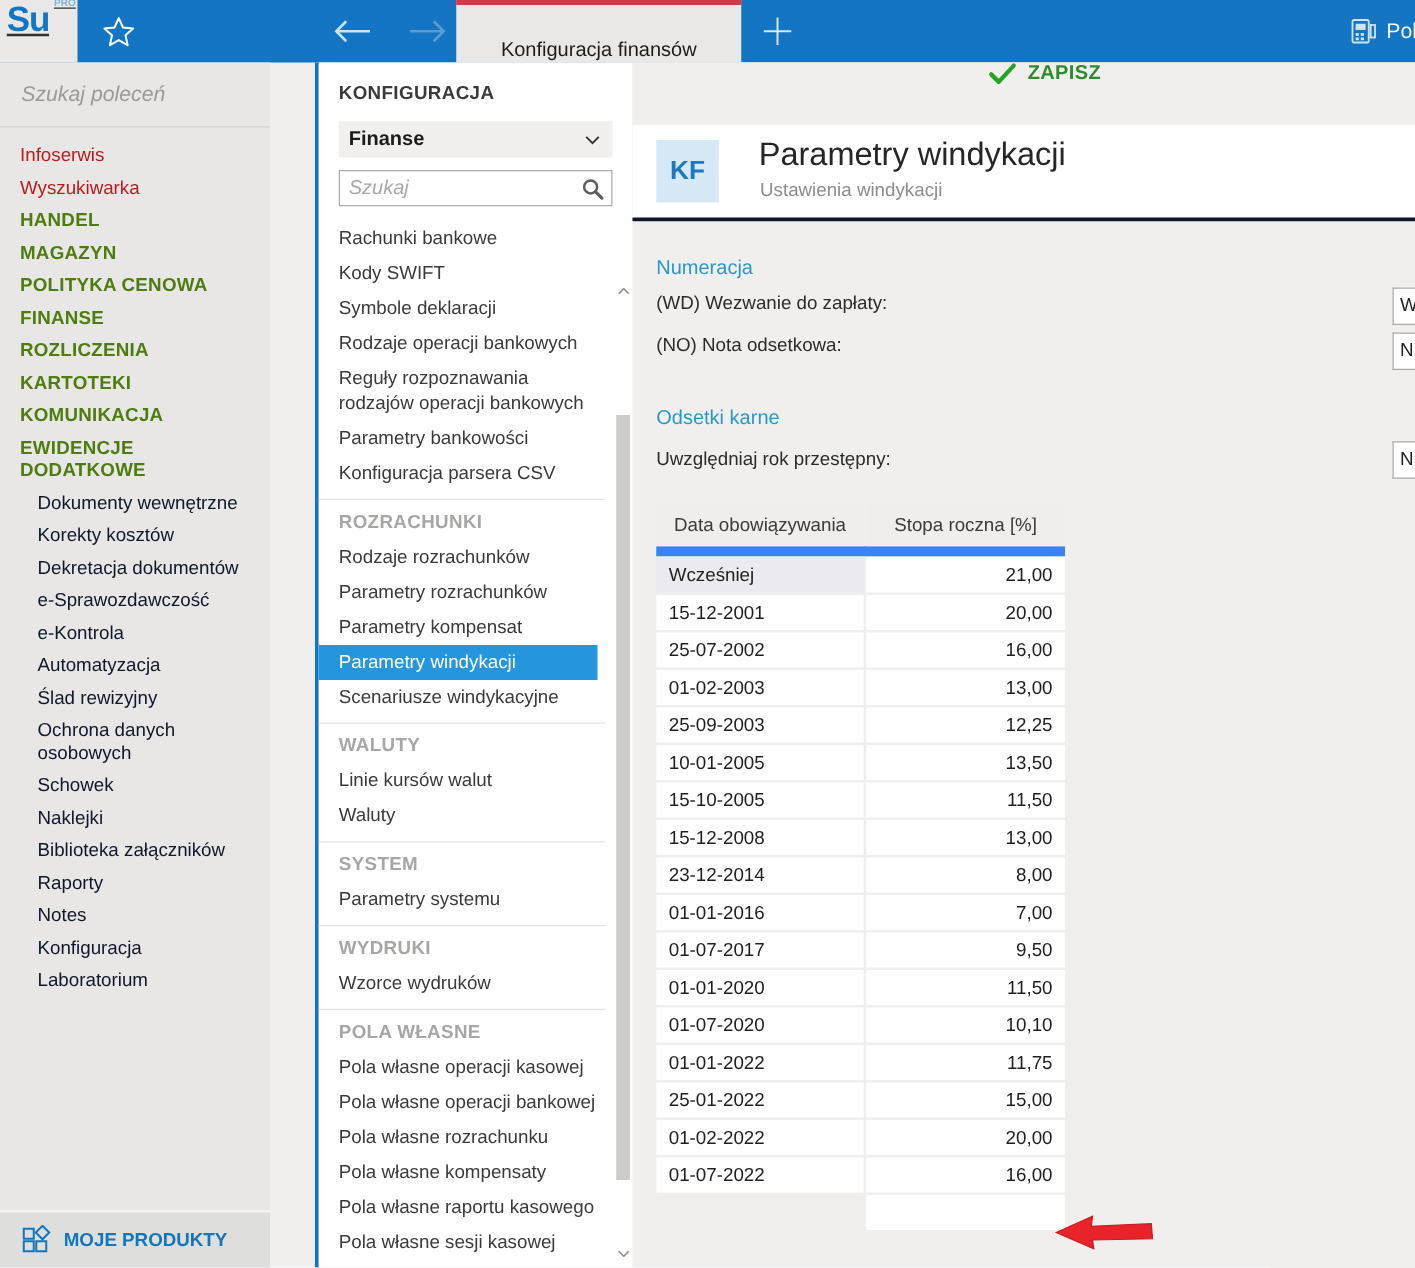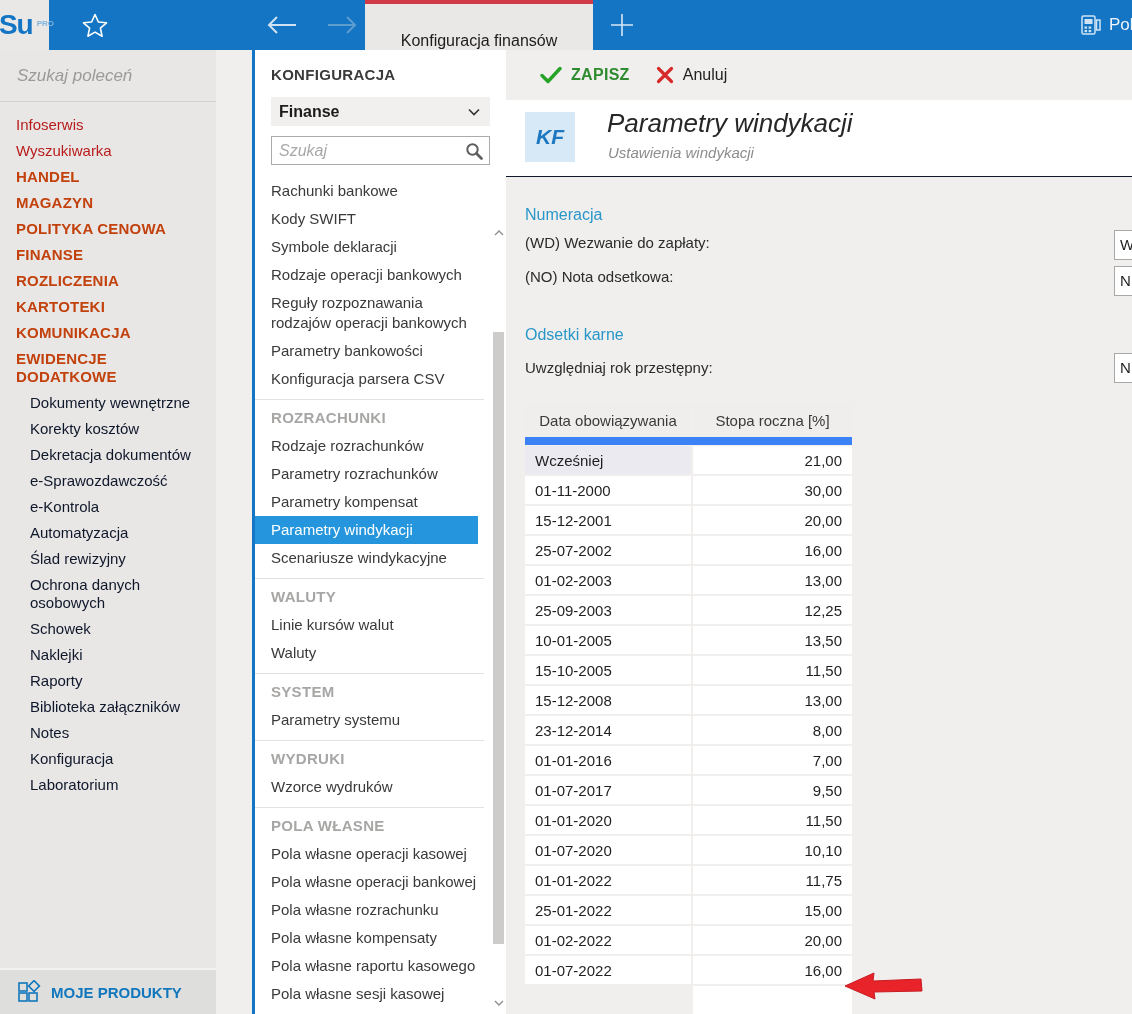--- a/index.html
+++ b/index.html
@@ -2,22 +2,22 @@
 <html><head>
 <meta charset="utf-8">
 <style>
   * { margin:0; padding:0; box-sizing:border-box; }
   html,body { width:1132px; height:1014px; overflow:hidden;
     font-family:"Liberation Sans","DejaVu Sans",sans-serif; font-size:15px; color:#2e2e2e; }
   .stage { position:relative; width:1132px; height:1014px; background:#f0efee; }
 
   
   .topbar { position:absolute; top:0; left:0; width:1132px; height:50px; background:#1375c4; }
-  .logo { position:absolute; left:0; top:0; width:49px; height:50px; background:#e9e8e7;
-    display:flex; align-items:center; justify-content:center; }
+  .logo { position:absolute; left:0; top:0; width:62px; height:50px; background:#e9e8e7;
+    display:flex; align-items:flex-start; justify-content:center;text-decoration:underline; }
   .logo-text { color:#1375c4; font-weight:bold; font-size:28px; letter-spacing:-1px; position:relative; }
   .logo-sup { position:absolute; top:-2px; right:-4px; font-size:8px; font-weight:bold; letter-spacing:0; color:#7fb3dd; }
   .star-btn { position:absolute; left:78px; top:10px; width:34px; height:30px; display:flex;
     align-items:center; justify-content:center; cursor:pointer; }
   .nav-arrow { position:absolute; top:8px; width:40px; height:34px; display:flex; align-items:center;
     justify-content:center; font-size:27px; font-weight:normal; }
   .nav-back { left:262px; color:#cfe2f4; }
   .nav-fwd  { left:322px; color:#5f9cce; }
   .tab { position:absolute; left:365px; top:0; width:228px; height:50px; background:#e9e8e7;
     border-top:4px solid #d13a47; display:flex; align-items:flex-end; justify-content:center;
@@ -31,21 +31,21 @@
   .sidebar { position:absolute; left:0; top:50px; width:216px; bottom:0; background:#e8e7e6; }
   .blue-divider { position:absolute; left:252px; top:50px; width:3px; bottom:0; background:#1375c4; }
   .sb-search { position:relative; height:52px; border-bottom:1px solid #d4d3d2; display:flex; align-items:center; }
   .sb-search input { flex:1; border:none; background:transparent; outline:none; margin-left:17px;
     font-family:inherit; font-size:17px; font-style:italic; color:#5a5a5a; }
   .sb-search input::placeholder { color:#9b9a99; font-style:italic; }
   .pin { margin-right:14px; }
   .sb-menu { padding-top:10px; }
   .sb-item { padding:4px 8px 4px 16px; line-height:18px; cursor:pointer; }
   .sb-item.plain { color:#b91c1c; }
-  .sb-item.section { color:#c2410c; font-weight:bold; letter-spacing:0.2px; }
+  .sb-item.section { color:#4d7c0f; font-weight:bold; letter-spacing:0.2px; }
   .sb-item.sub { padding-left:30px; color:#0f172a; }
   .sb-footer { position:absolute; left:0; right:0; bottom:0; height:46px; background:#dededd;
     border-top:2px solid #f4f3f2; display:flex; align-items:center; gap:10px; padding-left:17px;
     color:#1177bd; font-weight:bold; font-size:15px; cursor:pointer; }
 
   
   .panel { position:absolute; left:255px; top:50px; width:251px; bottom:0; background:#ffffff; }
   .panel-title { padding:16px 0 0 16px; font-weight:bold; font-size:15px; color:#3a3a3a; letter-spacing:0.3px; }
   .cat-select { margin:14px 16px 0 16px; height:29px; background:#f1f0ef; display:flex; align-items:center;
     justify-content:space-between; padding:0 10px 0 8px; font-weight:bold; font-size:16px; color:#1c1c1c; cursor:pointer; }
@@ -63,26 +63,26 @@
   .vscroll { position:absolute; right:1px; top:130px; bottom:0; width:13px; }
   .vscroll .chev { position:absolute; left:0; width:13px; height:14px; display:flex; align-items:center;
     justify-content:center; color:#8f8f8f; }
   .vscroll .chev.up { top:46px; }
   .vscroll .chev.down { bottom:4px; }
   .vscroll .thumb { position:absolute; left:1px; width:11px; top:152px; height:612px; background:#cdcccb; }
 
   
   .main { position:absolute; left:506px; top:50px; right:0; bottom:0; background:#f0efee; }
   .toolbar { position:absolute; top:0; left:0; right:0; height:50px; background:#f0efee;
-    display:flex; align-items:center; gap:26px; padding-left:34px; }
+    display:flex; align-items:center; gap:42px; padding-left:34px;flex-direction:column; }
   .tb-btn { display:flex; align-items:center; gap:9px; cursor:pointer; font-size:16px; }
   .tb-save { color:#2e8b2e; font-weight:bold; letter-spacing:0.3px; }
   .tb-cancel { color:#222; }
   .doc-header { position:absolute; top:50px; left:0; right:0; height:77px; background:#ffffff;
-    border-bottom:1px solid #0f172a;font-style:italic; }
+    border-bottom:3px solid #0f172a; }
   .kf-badge { position:absolute; left:19px; top:12px; width:50px; height:50px; background:#d7e8f6;
     color:#1d78c1; font-weight:bold; font-size:21px; display:flex; align-items:center; justify-content:center; }
   .doc-title { position:absolute; left:101px; top:8px; font-size:26px; color:#262626; }
   .doc-subtitle { position:absolute; left:102px; top:44px; font-size:15px; color:#8d8c8b; }
 
   .sec-title { position:absolute; left:19px; font-size:16px; color:#2a97c9; }
   .fld-label { position:absolute; left:19px; font-size:15px; color:#2b2b2b; }
   .fld-stub { position:absolute; right:0; width:18px; height:30px; background:#ffffff;
     border:1px solid #a9a8a7; border-right:none; padding:5px 0 0 5px; font-size:15px; color:#1f1f1f; overflow:hidden; }
 
@@ -215,24 +215,24 @@
         <div class="sb-item sub">
           <span>Ochrona danych osobowych</span>
         </div>
         <div class="sb-item sub">
           <span>Schowek</span>
         </div>
         <div class="sb-item sub">
           <span>Naklejki</span>
         </div>
         <div class="sb-item sub">
+          <span>Biblioteka załączników</span>
+        </div>
+        <div class="sb-item sub">
           <span>Raporty</span>
-        </div>
-        <div class="sb-item sub">
-          <span>Biblioteka załączników</span>
         </div>
         <div class="sb-item sub">
           <span>Notes</span>
         </div>
         <div class="sb-item sub">
           <span>Konfiguracja</span>
         </div>
         <div class="sb-item sub">
           <span>Laboratorium</span>
         </div>
@@ -401,24 +401,20 @@
       <div class="thead">
         <div class="th th1">Data obowiązywania</div>
         <div class="th th2">Stopa roczna [%]</div>
       </div>
       <div class="tbody">
         <div class="trow active">
             <div class="td td-date">Wcześniej</div>
             <div class="td td-rate">21,00</div>
           </div>
           <div class="trow">
-            <div class="td td-date">01-11-2000</div>
-            <div class="td td-rate">30,00</div>
-          </div>
-          <div class="trow">
             <div class="td td-date">15-12-2001</div>
             <div class="td td-rate">20,00</div>
           </div>
           <div class="trow">
             <div class="td td-date">25-07-2002</div>
             <div class="td td-rate">16,00</div>
           </div>
           <div class="trow">
             <div class="td td-date">01-02-2003</div>
             <div class="td td-rate">13,00</div>

